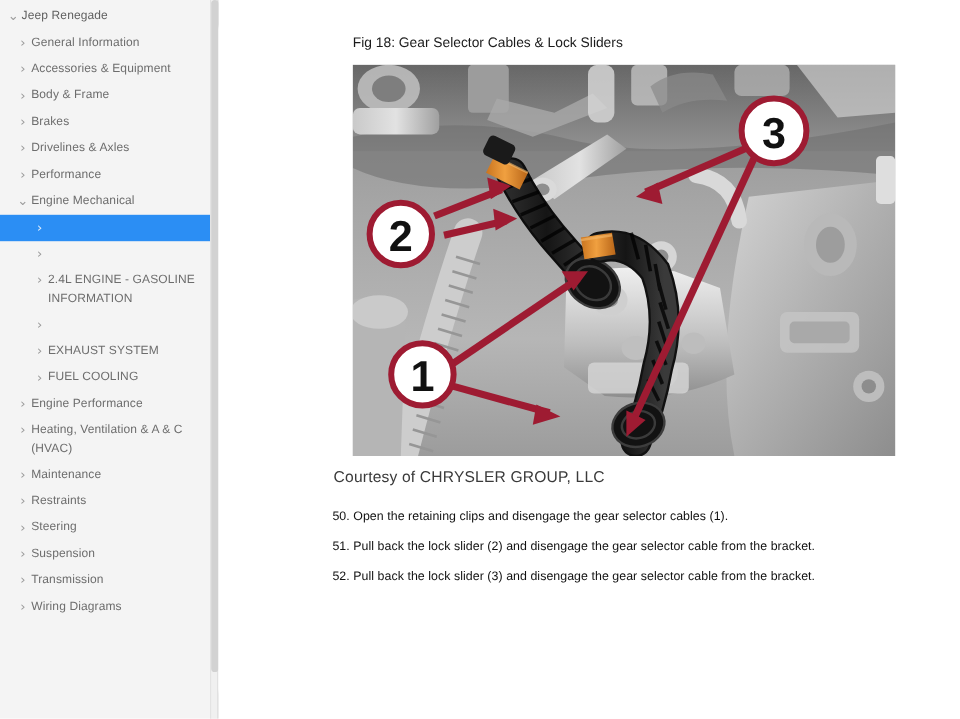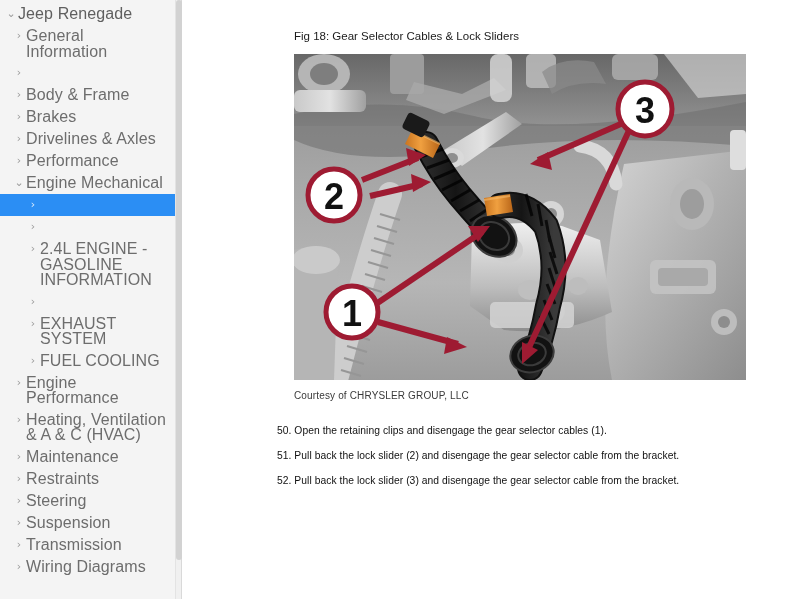--- a/index.html
+++ b/index.html
@@ -42,21 +42,21 @@
     flex: 0 0 auto;
     color: #9b9b9b;
     font-size: 11px;
     line-height: 15px;
     width: 14px;
     text-align: center;
     font-family: "DejaVu Sans", sans-serif;
     user-select: none;
   }
   .tree-item .tlabel {
-    font-size: 16px;
+    font-size: 10px;
     line-height: 15.5px;
     color: #6d6d6d;
     letter-spacing: 0.1px;
   }
 
   
   .d0 { padding-left: 4px; }
   .d0 .tlabel { color: #5f5f5f; }
   
   .d1 { padding-left: 12px; }
@@ -106,22 +106,22 @@
   #figure {
     position: absolute;
     left: 112px; top: 54px;
     width: 452px; height: 326px;
     overflow: hidden;
     background: #9a9a9a;
   }
   #photo-svg { display:block; width: 452px; height: 326px; }
   #fig-credit {
     position: absolute;
-    left: 112px; top: 390px;
-    font-size: 10px;
+    left: 96px; top: 390px;
+    font-size: 13px;
     color: #3a3a3a;
     letter-spacing: 0.15px;
   }
   #steps {
     position: absolute;
     left: 95px; top: 424px;
     width: 620px;
   }
   .step {
     font-size: 10.3px;
@@ -142,20 +142,21 @@
         <div class="tree-item d0">
           <span class="chev">⌄</span>
           <span class="tlabel">Jeep Renegade</span>
         </div>
         <div class="tree-item d1">
           <span class="chev">›</span>
           <span class="tlabel">General Information</span>
         </div>
         <div class="tree-item d1">
           <span class="chev">›</span>
+          <span class="tlabel">Accessories &amp; Equipment</span>
         </div>
         <div class="tree-item d1">
           <span class="chev">›</span>
           <span class="tlabel">Body &amp; Frame</span>
         </div>
         <div class="tree-item d1">
           <span class="chev">›</span>
           <span class="tlabel">Brakes</span>
         </div>
         <div class="tree-item d1">

